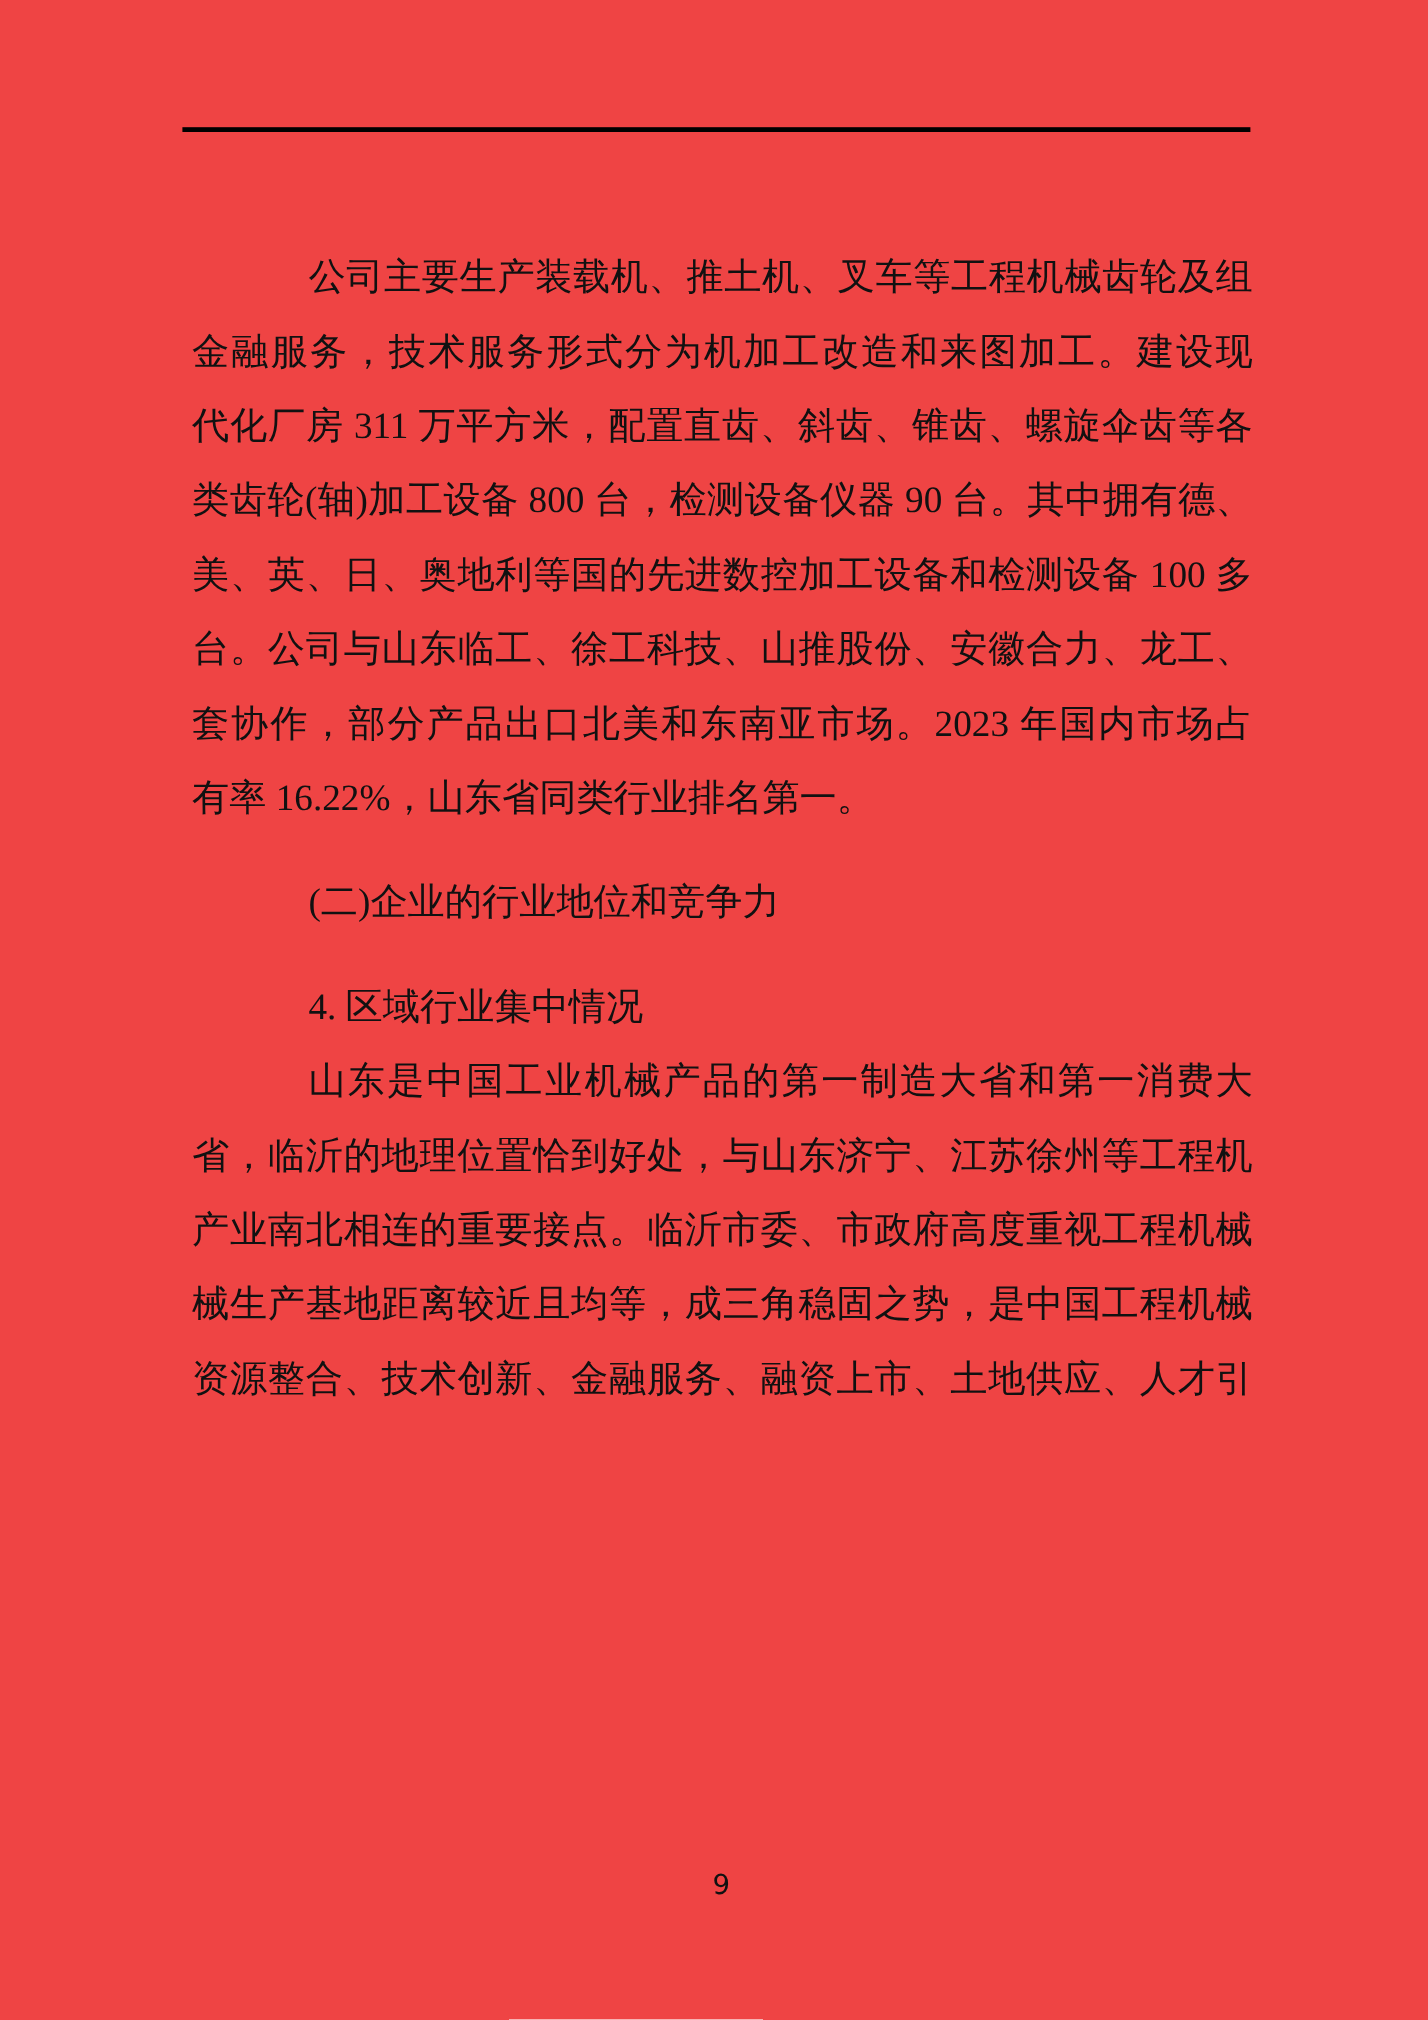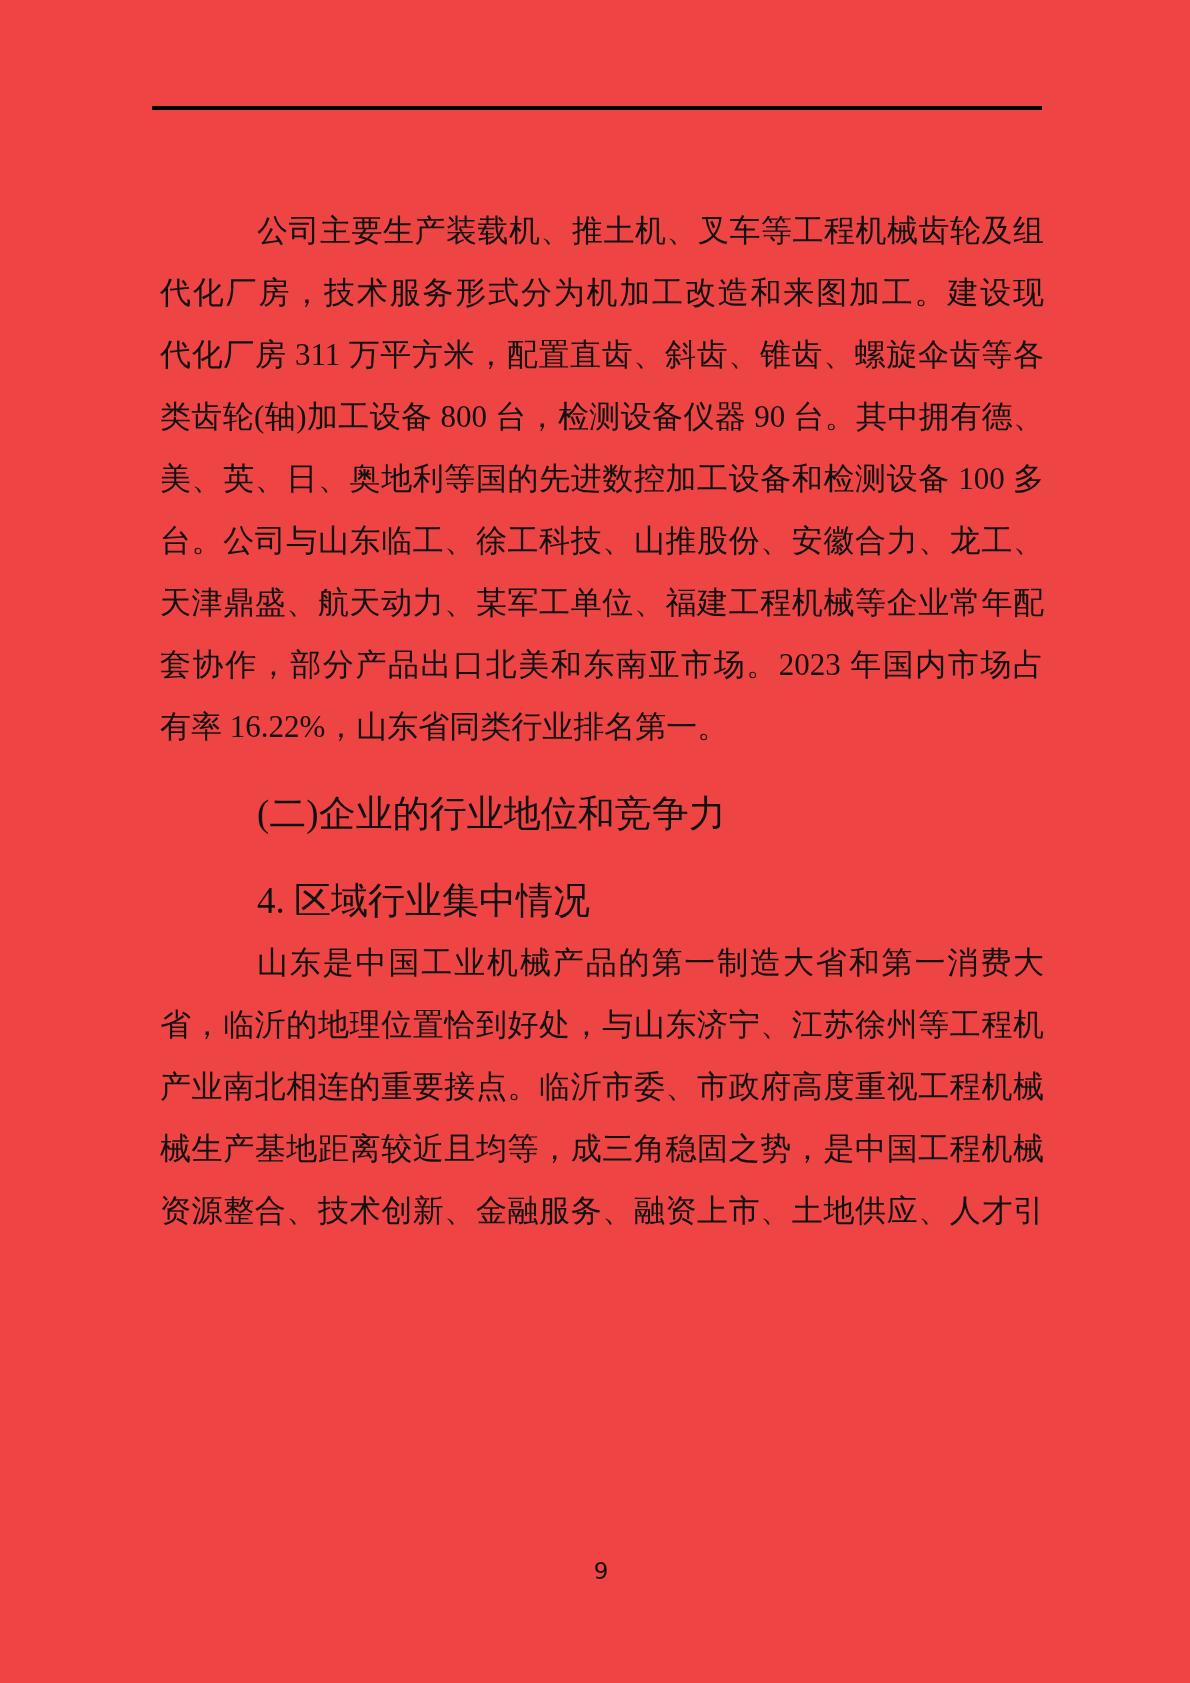--- a/index.html
+++ b/index.html
@@ -45,21 +45,21 @@
     text-align-last: justify;
     text-justify: inter-character;
   }
   .line.first-line {
     text-indent: 97px;
   }
   .line.no-stretch {
     text-align-last: left;
   }
   .heading {
-    font-size: 37px;
+    font-size: 31px;
     line-height: 62px;
     font-weight: normal;
     margin-bottom: 0;
     padding-left: 97px;
     font-family: Liberation Serif, serif;
   }
   .page-number {
     position: absolute;
     left: 0;
     right: 0;
@@ -73,26 +73,25 @@
 </style>
 </head>
 <body>
 
 <div class="page">
   <div class="header-rule"></div>
 
   <div class="content">
     <div class="para">
         <div class="line first-line">公司主要生产装载机、推土机、叉车等工程机械齿轮及组</div>
-        <div class="line">代化厂房，技术服务形式分为机加工改造和来图加工。建设现</div>
+        <div class="line">金融服务，技术服务形式分为机加工改造和来图加工。建设现</div>
         <div class="line">代化厂房 311 万平方米，配置直齿、斜齿、锥齿、螺旋伞齿等各</div>
         <div class="line">类齿轮(轴)加工设备 800 台，检测设备仪器 90 台。其中拥有德、</div>
         <div class="line">美、英、日、奥地利等国的先进数控加工设备和检测设备 100 多</div>
         <div class="line">台。公司与山东临工、徐工科技、山推股份、安徽合力、龙工、</div>
-        <div class="line">天津鼎盛、航天动力、某军工单位、福建工程机械等企业常年配</div>
         <div class="line">套协作，部分产品出口北美和东南亚市场。2023 年国内市场占</div>
         <div class="line no-stretch">有率 16.22%，山东省同类行业排名第一。</div>
       </div>
 
     <h2 class="heading">(二)企业的行业地位和竞争力</h2>
 
     <h3 class="heading">4. 区域行业集中情况</h3>
 
     <div class="para">
         <div class="line first-line">山东是中国工业机械产品的第一制造大省和第一消费大</div>

